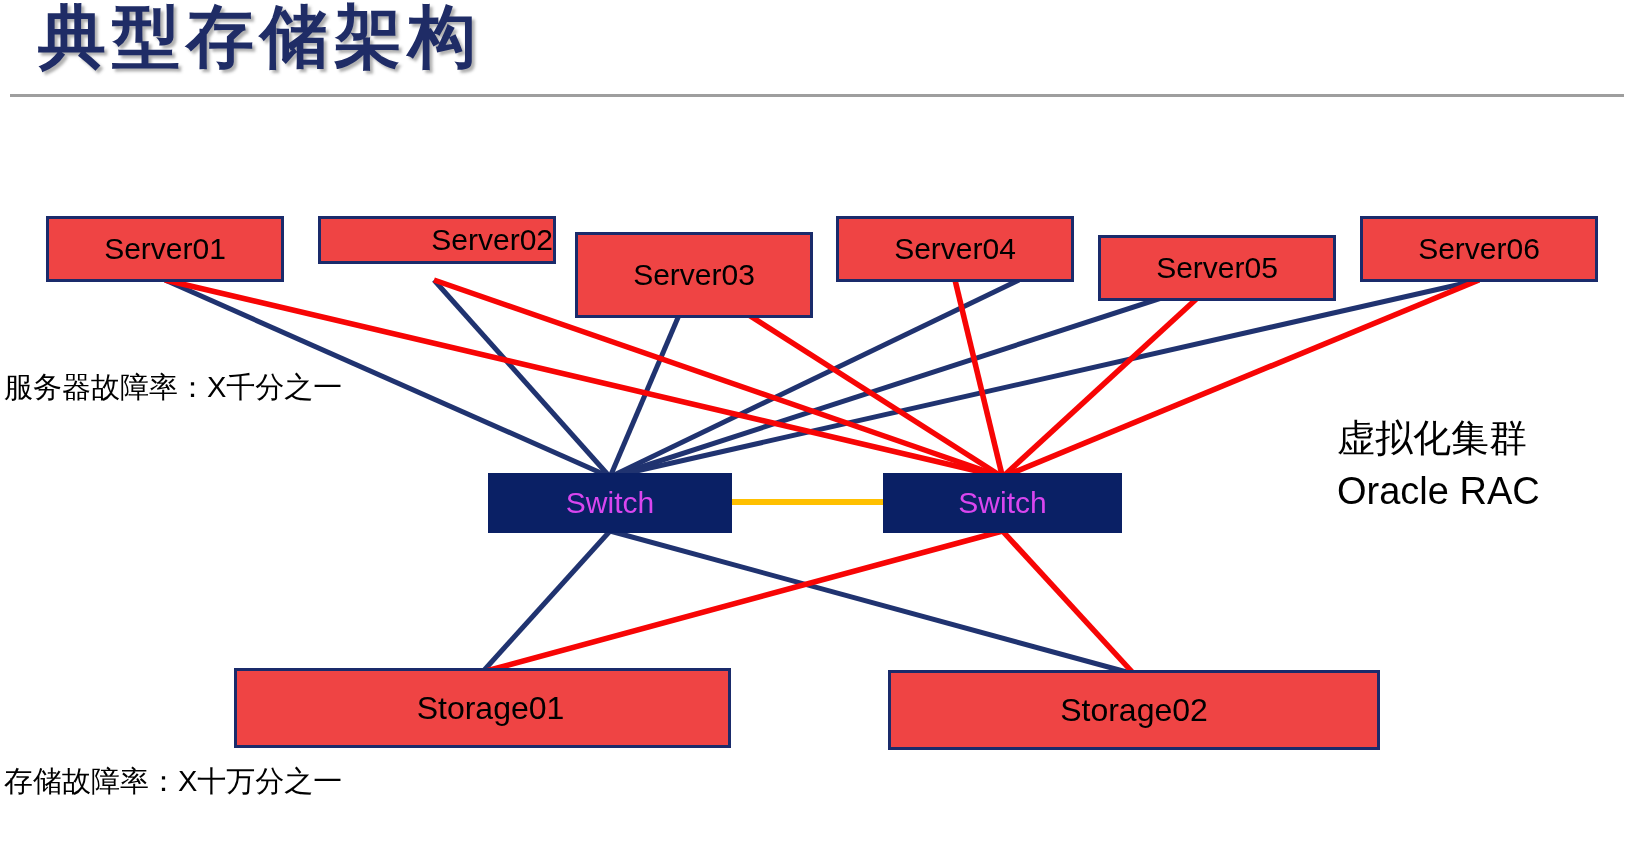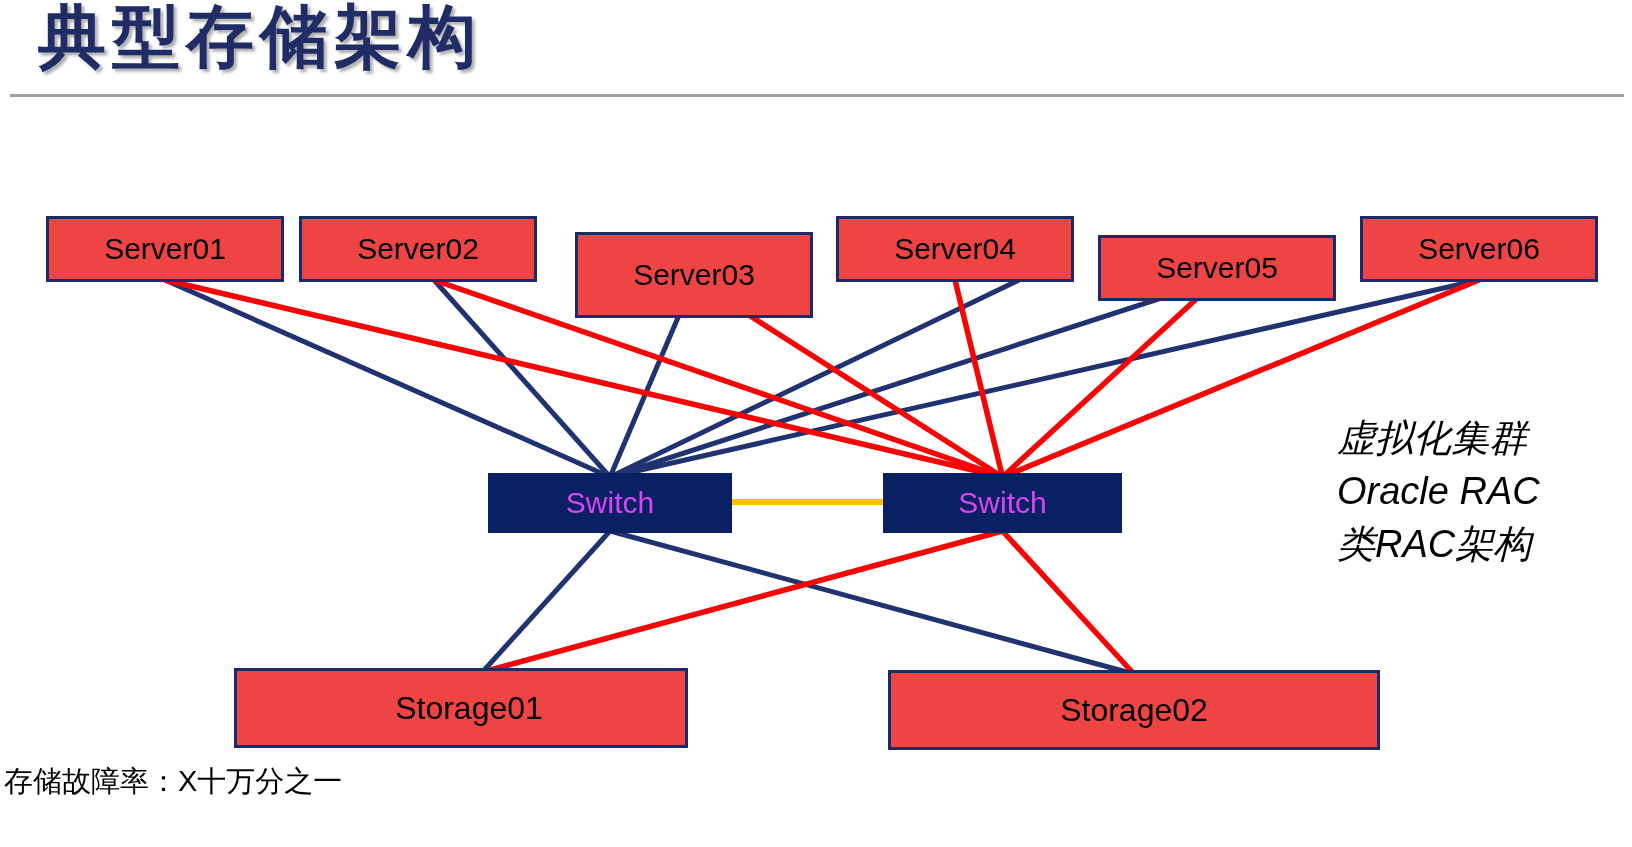--- a/index.html
+++ b/index.html
@@ -76,21 +76,20 @@
   .lbl-storage { left: 4px; top: 762px; }
   .annotation {
     position: absolute;
     left: 1337px;
     top: 412px;
     color: #000000;
     font-size: 38px;
     line-height: 53px;
     z-index: 3;
     white-space: nowrap;
-    font-style: italic;
   }
 </style>
 </head>
 <body>
 
 <div class="slide">
   <h1 class="page-title">典型存储架构</h1>
   <div class="title-rule"></div>
 
   <svg id="wires" viewBox="0 0 1632 847">
@@ -110,49 +109,49 @@
       <line x1="1479" y1="280" x2="1002.5" y2="477" stroke="#F70505" stroke-width="5.5"></line>
       <line x1="1002.5" y1="531" x2="482.5" y2="672" stroke="#F70505" stroke-width="5.5"></line>
       <line x1="1002.5" y1="531" x2="1134" y2="674" stroke="#F70505" stroke-width="5.5"></line>
       <line x1="732" y1="502" x2="883" y2="502" stroke="#FFC000" stroke-width="6"></line>
     </svg>
 
   <div id="nodes">
       <div class="node gray server" style="left: 46px; top: 216px; width: 238px; height: 66px;">
         <span>Server01</span>
       </div>
-      <div class="node gray server" style="left: 299px; top: 216px; width: 238px; height: 66px;">
+      <div class="node gray server" style="left: 318px; top: 216px; width: 238px; height: 48px; justify-content: flex-end;">
         <span>Server02</span>
       </div>
       <div class="node gray server" style="left: 575px; top: 232px; width: 238px; height: 86px;">
         <span>Server03</span>
       </div>
       <div class="node gray server" style="left: 836px; top: 216px; width: 238px; height: 66px; text-align: right;">
         <span>Server04</span>
       </div>
       <div class="node gray server" style="left: 1098px; top: 216px; width: 238px; height: 66px; margin-top: 19px;">
         <span>Server05</span>
       </div>
       <div class="node gray server" style="left: 1360px; top: 216px; width: 238px; height: 66px; align-items: center;">
         <span>Server06</span>
       </div>
       <div class="node switch" style="left: 488px; top: 473px; width: 244px; height: 60px;">
         <span>Switch</span>
       </div>
       <div class="node switch" style="left: 883px; top: 473px; width: 239px; height: 60px;">
         <span>Switch</span>
       </div>
-      <div class="node gray storage" style="left: 234px; top: 668px; width: 454px; height: 80px; padding-left: 16px;">
+      <div class="node gray storage" style="left: 234px; top: 668px; width: 497px; height: 80px; padding-left: 16px;">
         <span>Storage01</span>
       </div>
       <div class="node gray storage" style="left: 888px; top: 670px; width: 492px; height: 80px;">
         <span>Storage02</span>
       </div>
     </div>
 
+  <div class="side-label lbl-server">服务器故障率：X千分之一</div>
   <div class="side-label lbl-storage">存储故障率：X十万分之一</div>
 
   <div class="annotation">
     <div>虚拟化集群</div>
     <div>Oracle RAC</div>
-    <div>类RAC架构</div>
   </div>
 </div>
 
 </body></html>

